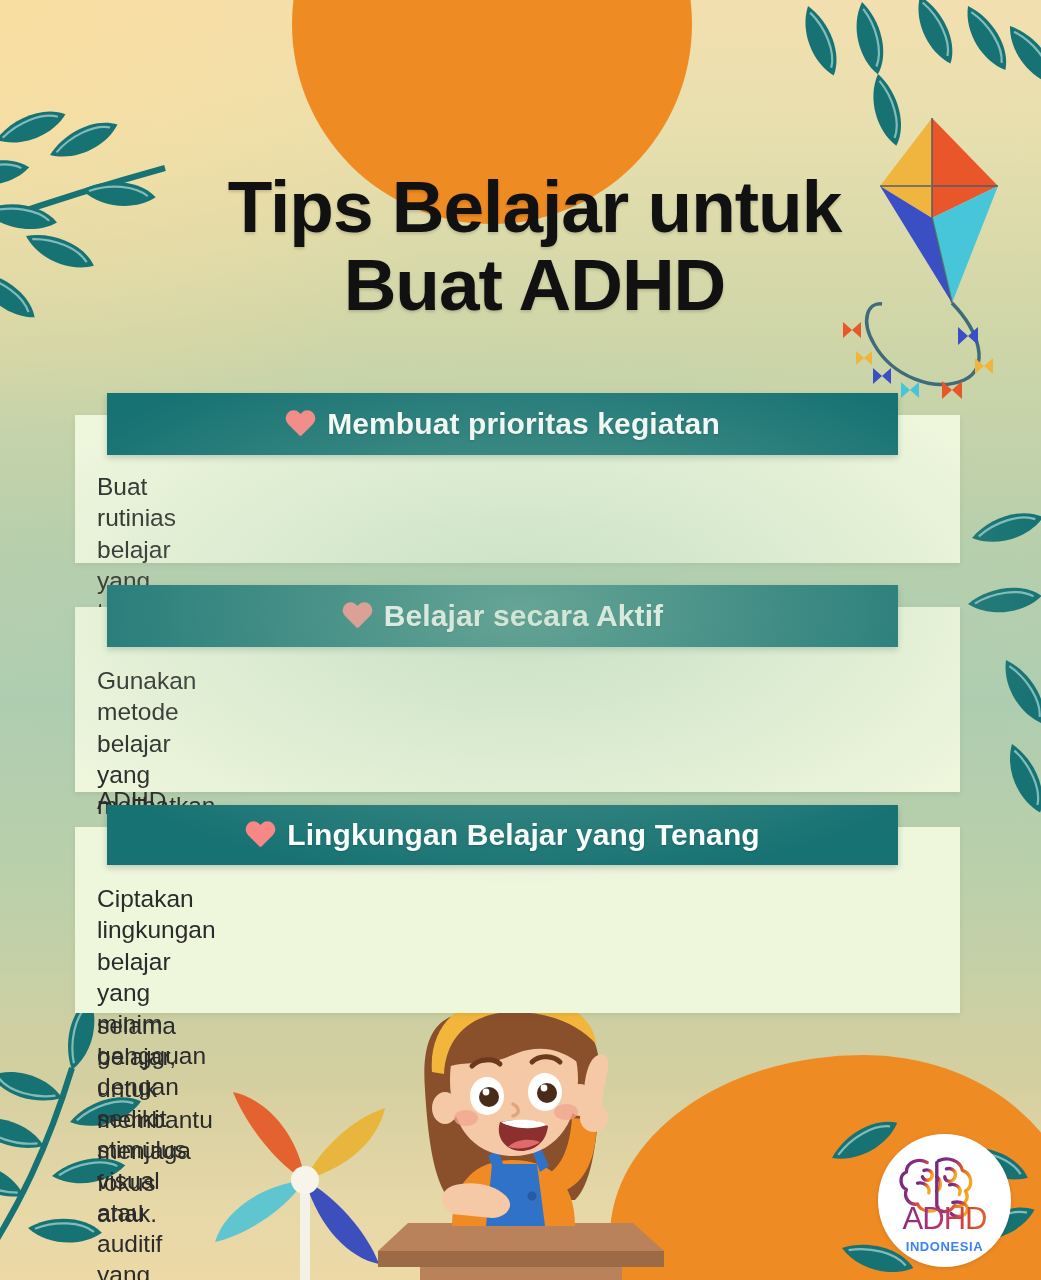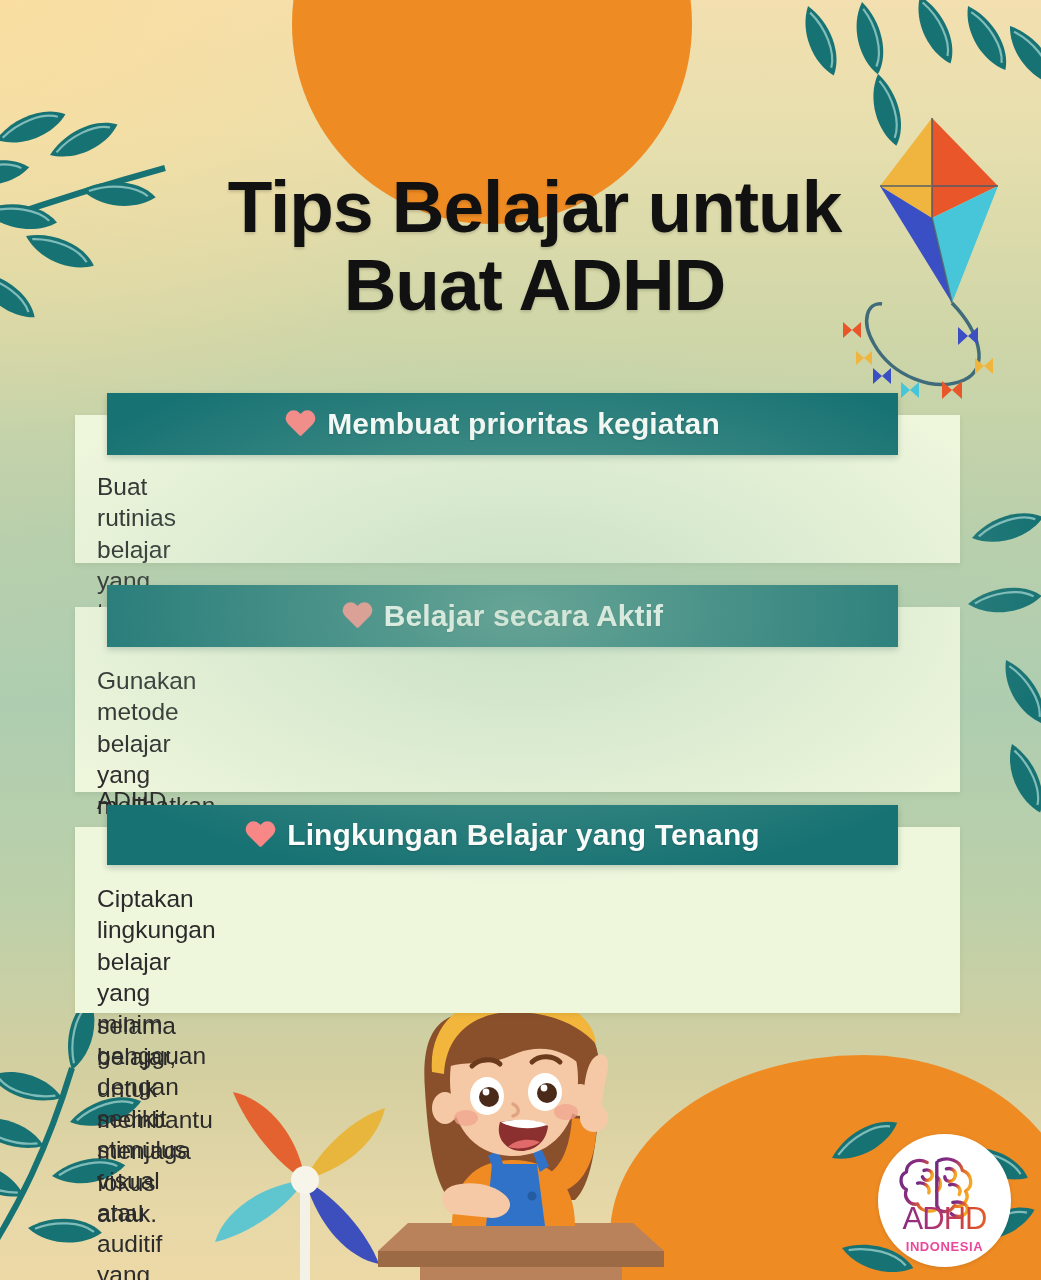--- a/index.html
+++ b/index.html
@@ -129,21 +129,21 @@
     overflow:hidden;
   }
   #logo .adhd-word{
     position:absolute;left:0;right:0;bottom:30px;text-align:center;
     font-size:31px;font-weight:normal;letter-spacing:-1px;
     background:linear-gradient(90deg,#6e2a7f 0%,#a8307a 40%,#d94b2e 72%,#f08a23 100%);
     -webkit-background-clip:text;background-clip:text;color:transparent;
   }
   #logo .indo-word{
     position:absolute;left:0;right:0;bottom:13px;text-align:center;
-    font-size:13px;font-weight:bold;letter-spacing:.6px;color:#ec4899;
+    font-size:13px;font-weight:bold;letter-spacing:.6px;color:#3b82f6;
   }
 </style>
 </head>
 <body>
 
 <div id="poster">
 
   <div class="orange-top"></div>
   <div class="orange-blob"></div>
 

